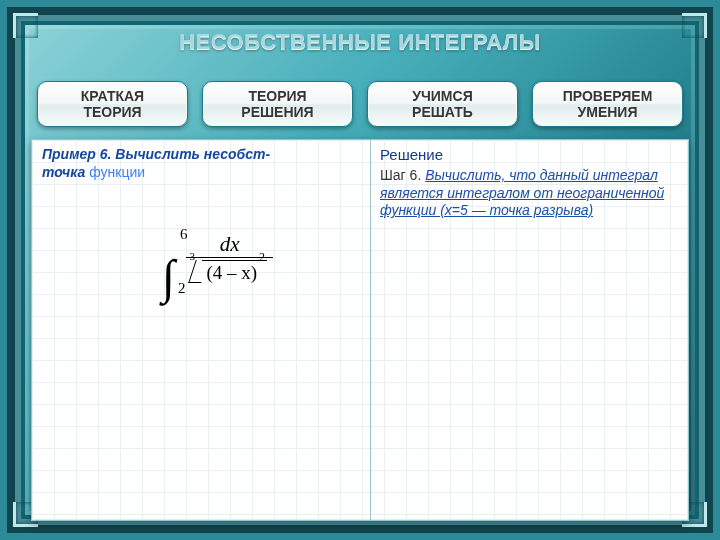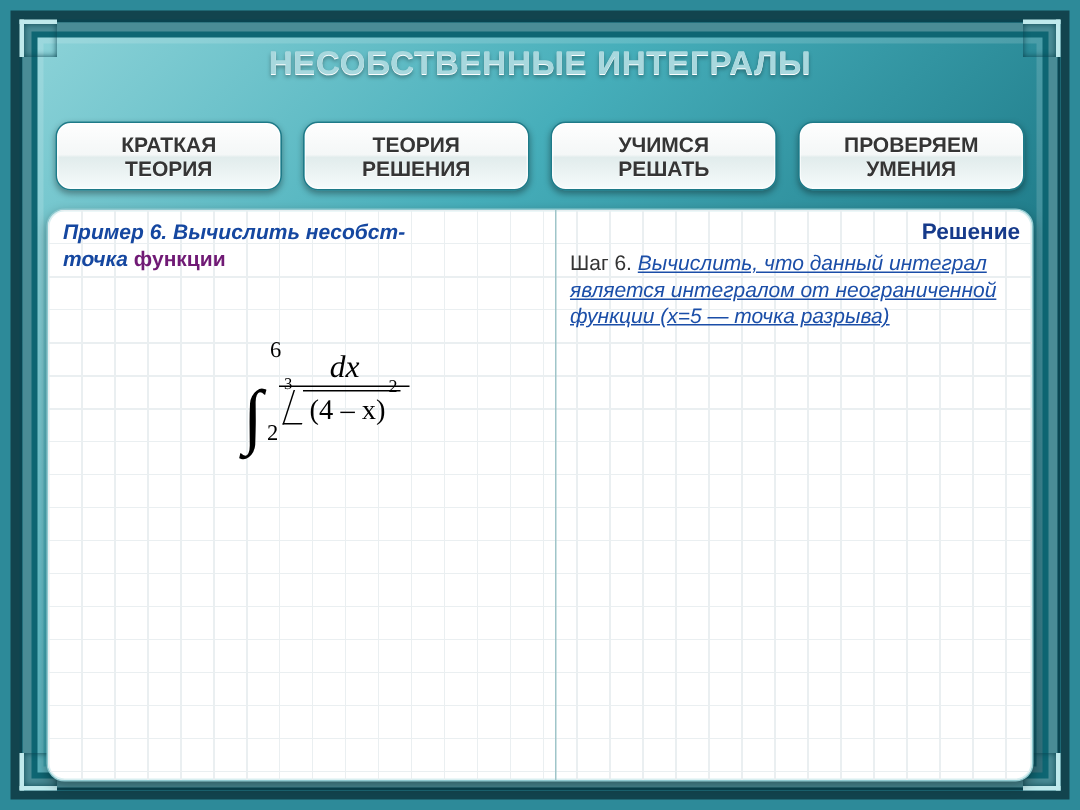--- a/index.html
+++ b/index.html
@@ -44,21 +44,21 @@
   font-size:14px;font-weight:700;line-height:1.15;color:#353535;
   text-shadow:0 1px 0 #fff;
   cursor:pointer;white-space:pre-line;
 }
 
 
 .panel{
   margin-top:12px;
   height:380px;
   background:#fff;
-  border:1px solid #8fc9cf;border-radius:12px;
+  border:1px solid #8fc9cf;border-radius:0;
   box-shadow:0 3px 8px rgba(0,0,0,.35),inset 0 0 0 1px #d9eff1;
   position:relative;overflow:hidden;
 }
 
 .panel::before{
   content:"";position:absolute;inset:0;
   background:
     repeating-linear-gradient(#e8eef0 0 1px,transparent 1px 22px),
     repeating-linear-gradient(90deg,#e8eef0 0 1px,transparent 1px 22px);
   opacity:.9;
@@ -67,23 +67,23 @@
 .panel::after{
   content:"";position:absolute;top:0;bottom:0;left:338px;width:1px;background:#9fc5c9;
 }
 
 .left,.right{position:absolute;top:6px;box-sizing:border-box;color:#0d3a6b;font-size:14px}
 .left{left:10px;width:320px}
 .right{left:348px;width:300px}
 
 .ex-label{color:#1547a0;font-weight:700;font-style:italic}
 .body-italic{color:#1547a0;font-style:italic;font-weight:600;line-height:1.25}
-.func-word{color:#701a75;font-style:normal;font-weight:700}
+.func-word{color:#3b82f6;font-style:normal;font-weight:400}
 
-.sol-title{color:#163a8a;font-weight:700;text-align:right;margin-bottom:4px;font-size:15px}
+.sol-title{color:#163a8a;font-weight:400;text-align:left;margin-bottom:4px;font-size:15px}
 .step{color:#1547a0;font-style:italic;line-height:1.25}
 .step .step-no{color:#333;font-style:normal;font-weight:400}
 .step .u{text-decoration:underline;color:#1b4ea8}
 
 
 .formula{position:absolute;top:86px;left:120px;color:#000;font-family:'Times New Roman',serif;font-size:21px}
 .int-sign{font-size:48px;line-height:1;display:inline-block;transform:translateY(4px)}
 .sup{position:absolute;top:-6px;left:18px;font-size:15px}
 .sub{position:absolute;bottom:0px;left:16px;font-size:15px}
 .frac{display:inline-block;vertical-align:10px;margin-left:6px;text-align:center}

